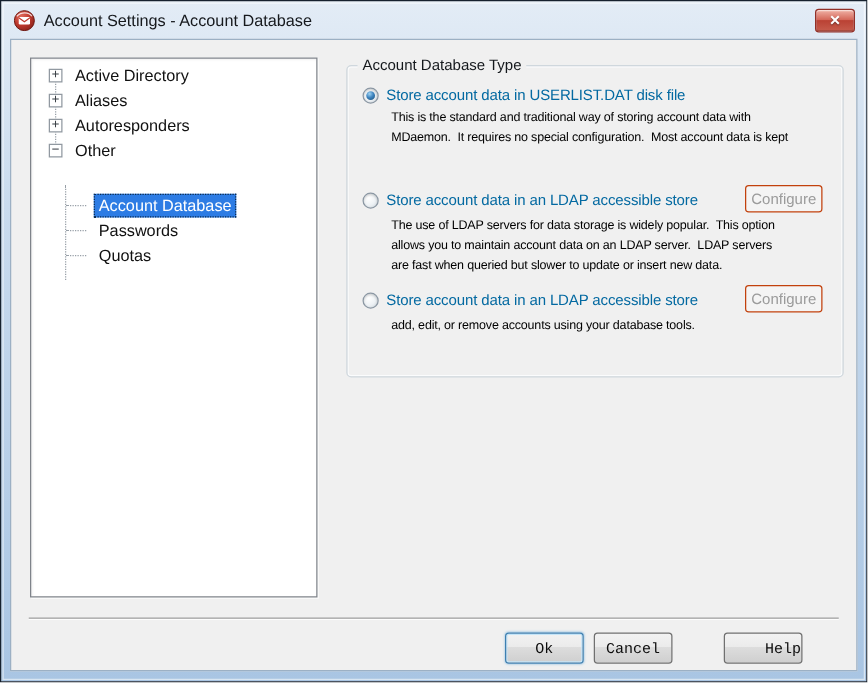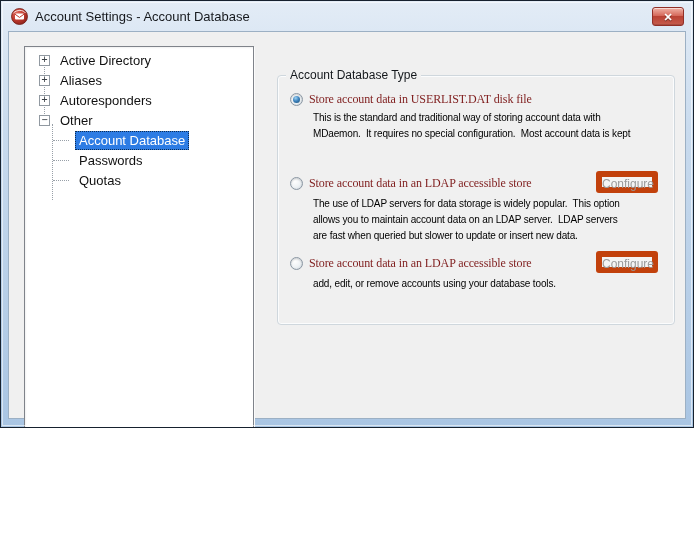--- a/index.html
+++ b/index.html
@@ -1,19 +1,19 @@
 <!DOCTYPE html>
 <html><head>
 <meta charset="utf-8">
 <style>
   html,body { margin:0; padding:0; background:#ffffff; font-family:"Liberation Sans", sans-serif; }
   * { box-sizing:border-box; }
 
   .window {
-    position:relative; width:694px; height:428px;
+    position:relative; width:694px; height:546px;
     border:1px solid #16212e;
     background:linear-gradient(180deg,#e3ecf6 0%, #c9dbee 30%, #a9c5e3 100%);
     overflow:hidden;
   }
   .window::before {
     content:""; position:absolute; inset:1px;
     border:1px solid rgba(255,255,255,.55); pointer-events:none; z-index:5;
   }
 
   
@@ -44,54 +44,53 @@
   }
   .tree-lines { position:absolute; left:19px; top:13px; height:60px; border-left:1px dotted #98a0a8; }
   .trow { height:20px; display:flex; align-items:center; white-space:pre; position:relative; }
   .trow.root { padding-left:14px; }
   .pm-box {
     width:11px; height:11px; border:1px solid #9199a1; background:#fff; color:#3c4248;
     font-family:"DejaVu Sans Mono", monospace; font-size:10px;
     display:flex; align-items:center; justify-content:center; line-height:1;
     margin-right:6px; flex:0 0 auto; position:relative; z-index:1;
   }
-  .children { position:relative; }
+  .children { position:relative;margin-top:24px; }
   .children::before { content:""; position:absolute; left:27px; top:-6px; height:76px; border-left:1px dotted #98a0a8; }
   .trow.child { padding-left:28px; }
   .trow.child .stub { width:16px; height:0; border-top:1px dotted #98a0a8; margin-right:6px; flex:0 0 auto; }
   .tlabel { padding:1px 3px; border:1px solid transparent; }
   .tlabel.sel { background:#2d7ce4; color:#fff; border:1px dotted #0c2c52; }
 
   
   .groupbox {
     position:absolute; left:268px; top:20px; width:398px; height:250px;
     border:1px solid #cfd7dd; border-radius:4px;
     box-shadow:inset 0 0 0 1px #fbfcfd;
-    margin-top:23px;
   }
   .grouplabel {
     position:absolute; top:-8px; left:8px; background:#f0f0f0; padding:0 4px;
     font-size:12px; color:#14181c; white-space:pre;
   }
   .opt-row { position:absolute; left:12px; display:flex; align-items:center; }
   .radio {
     width:13px; height:13px; border-radius:50%; border:1px solid #8b97a3; flex:0 0 auto;
     background:radial-gradient(circle at 35% 30%, #ffffff 0%, #eef2f5 55%, #cfd8df 100%);
     box-shadow:inset 0 1px 2px rgba(0,0,0,.18); position:relative; margin-right:6px;
   }
   .radio.sel::after {
     content:""; position:absolute; left:2px; top:2px; width:7px; height:7px; border-radius:50%;
     background:radial-gradient(circle at 38% 30%, #9fd3f2 0%, #3f85c0 45%, #174b73 100%);
   }
-  .opt-label { font-size:12px; color:#7f1d1d; white-space:pre; letter-spacing:-0.1px;font-family:Liberation Serif, serif; }
+  .opt-label { font-size:12px; color:#0369a1; white-space:pre; letter-spacing:-0.1px; }
   .desc { position:absolute; left:35px; font-size:10px; color:#000; line-height:16px; letter-spacing:-0.15px; }
   .desc div { white-space:pre; }
   .cfg-btn {
     position:absolute; left:318px; width:62px; height:22px;
-    border:6px solid #c2410c; border-radius:3px; background:#f4f4f4;
+    border:1px solid #c2410c; border-radius:3px; background:#f4f4f4;
     color:#9b9b9b; font-size:12px; font-family:inherit; padding:0; cursor:default;
   }
 
   
   .divider { position:absolute; left:14px; right:14px; top:462px; height:0;
     border-top:1px solid #9f9f9f; box-shadow:0 1px 0 #fdfdfd; }
   .btn {
     position:absolute; top:474px; width:63px; height:25px;
     border:1px solid #707070; border-radius:3px;
     background:linear-gradient(180deg,#f2f2f2 0%, #ebebeb 45%, #dddddd 46%, #cfcfcf 100%);

